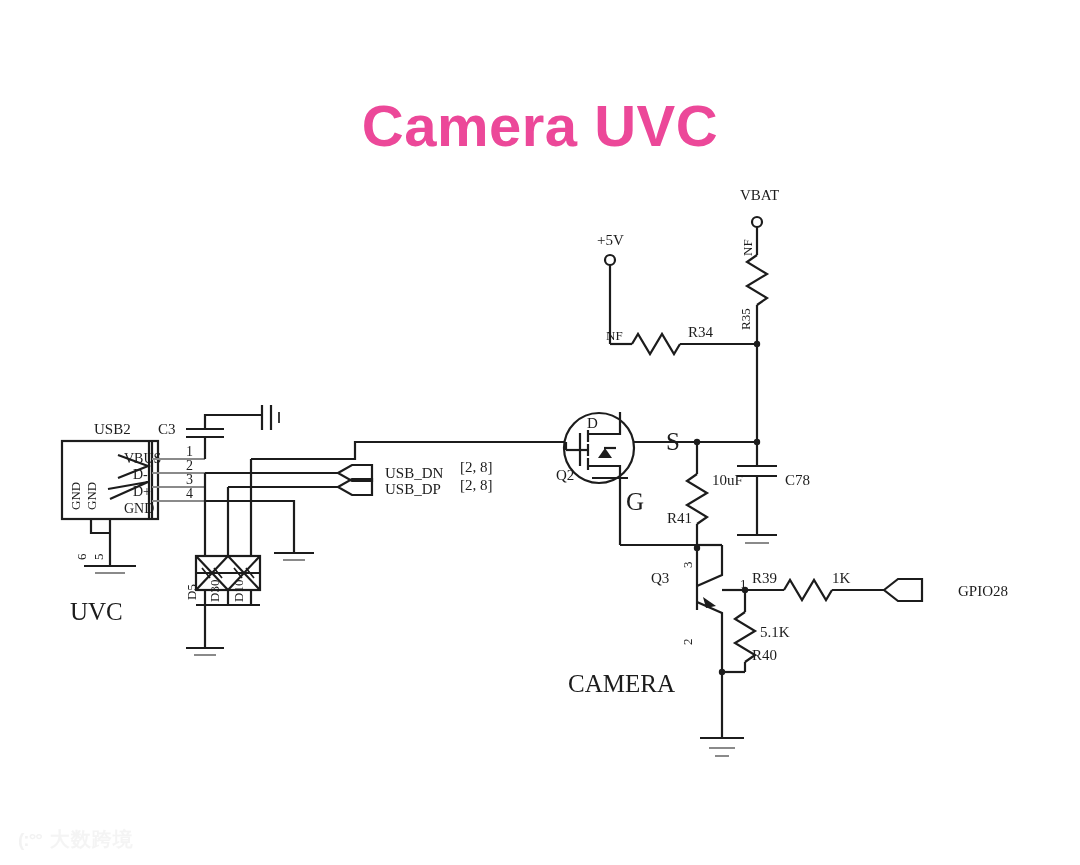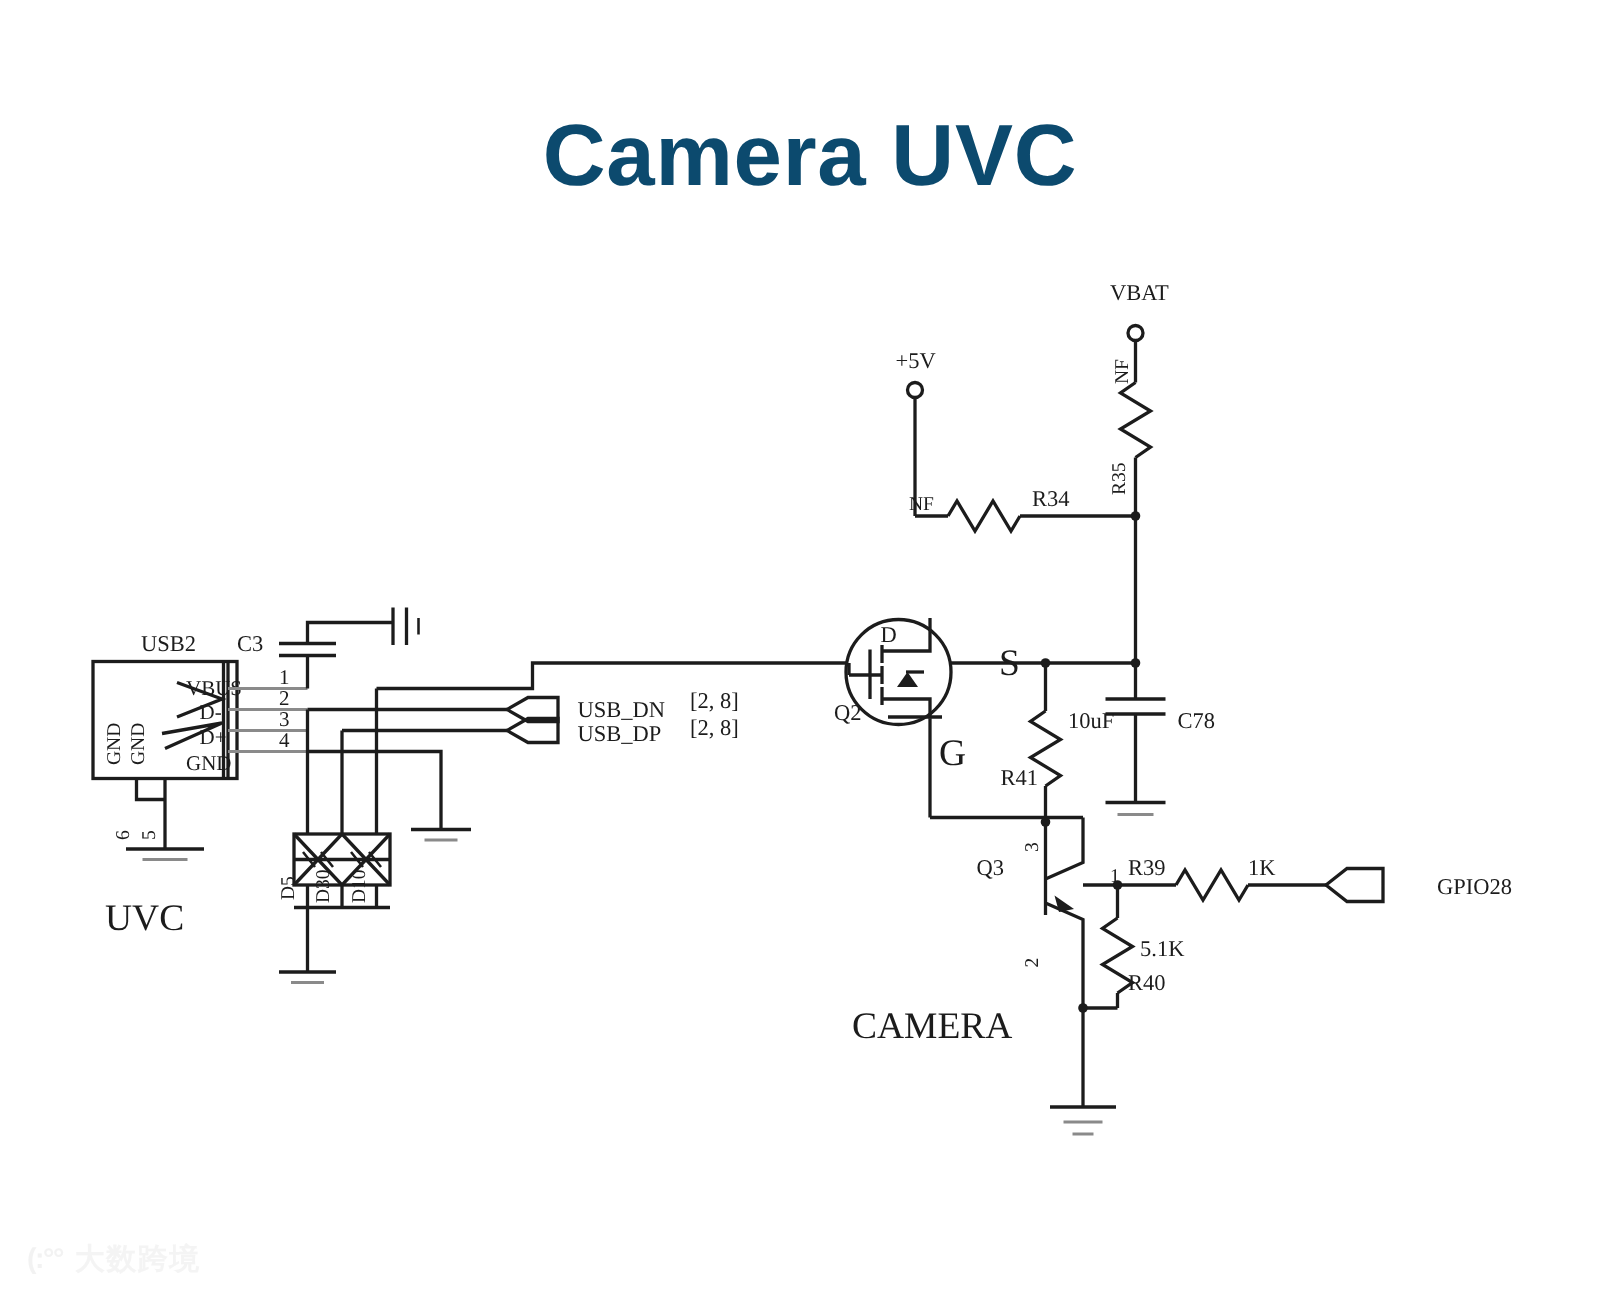--- a/index.html
+++ b/index.html
@@ -13,28 +13,28 @@
   #page {
     position: relative;
     width: 1080px;
     height: 865px;
     background: #ffffff;
     overflow: hidden;
   }
   #title {
     position: absolute;
     left: 0;
-    top: 70px;
+    top: 92px;
     width: 1080px;
     text-align: center;
     font-family: "Liberation Sans", sans-serif;
     font-weight: bold;
     font-size: 58px;
     letter-spacing: 0.5px;
-    color: #0c4a6e;
+    color: #ec4899;
     user-select: none;
   }
   #schematic {
     position: absolute;
     left: 0;
     top: 0;
   }
   .wm {
     position: absolute;
     left: 18px;

